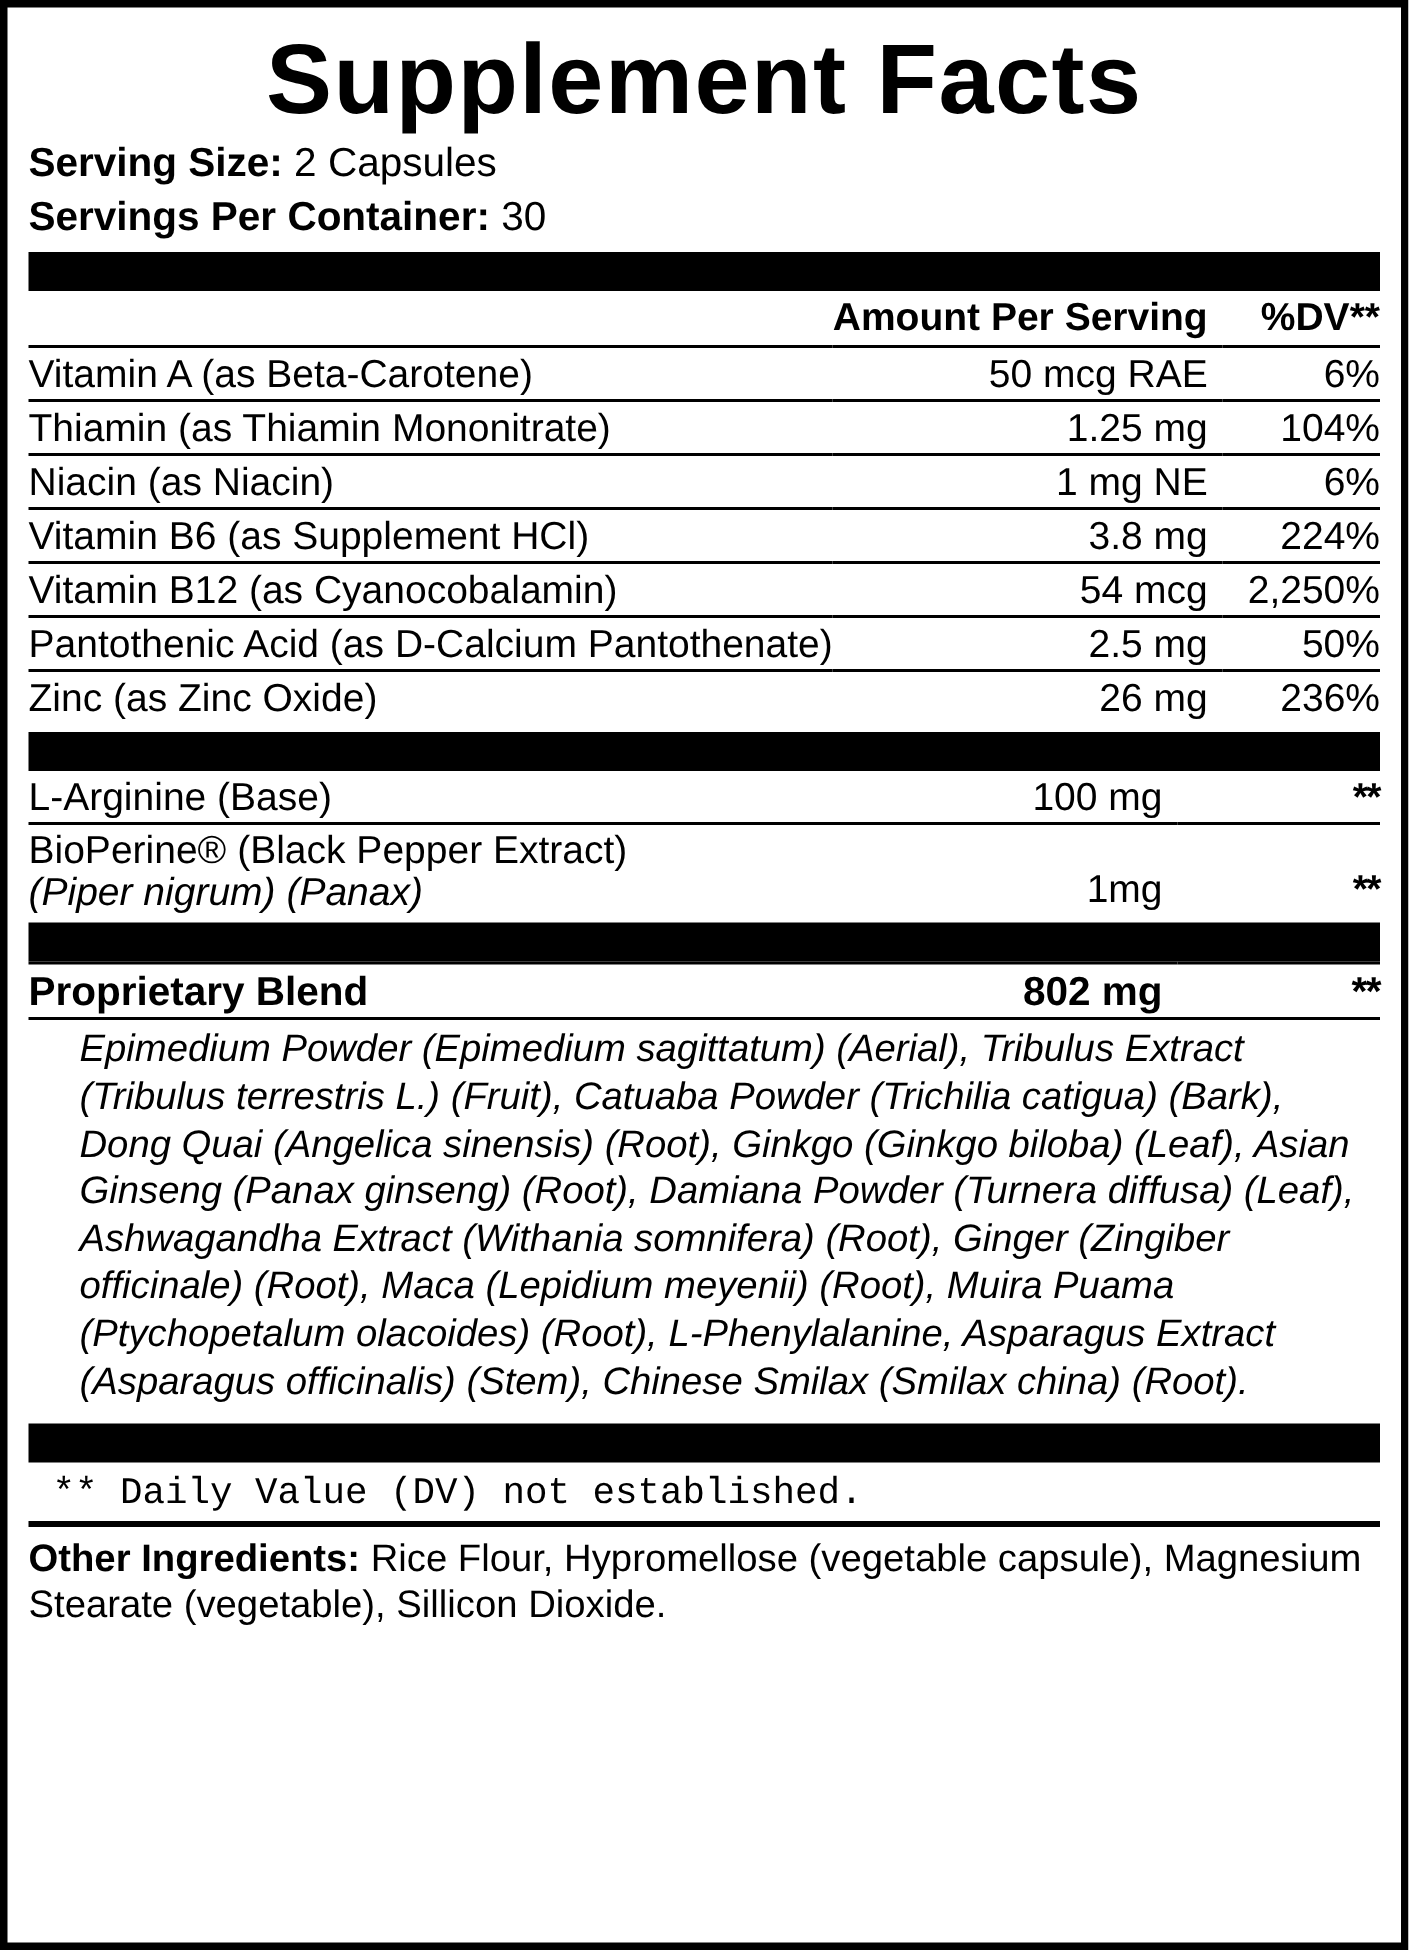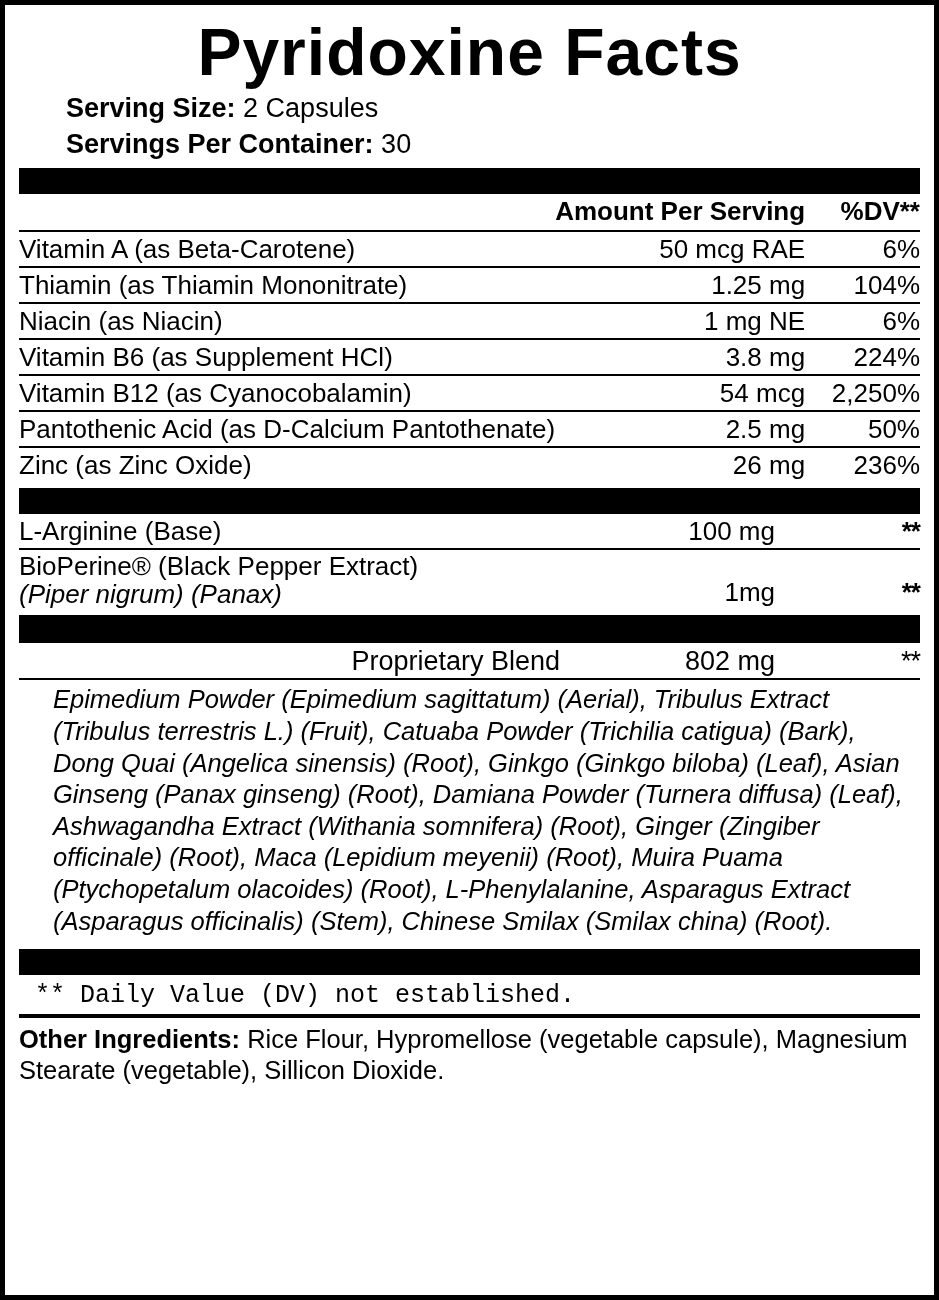--- a/index.html
+++ b/index.html
@@ -30,21 +30,20 @@
     margin: 4px 0 6px 0;
     white-space: nowrap;
   }
   .serving-line {
     font-size: 27px;
     line-height: 1.32;
     white-space: nowrap;
   }
   .serving-line .lbl {
     font-weight: bold;
-    margin-left: 47px;
   }
   .bar-thick {
     height: 26px;
     background: #000;
     margin-top: 6px;
   }
   .bar-thin {
     height: 4px;
     background: #000;
   }
@@ -69,25 +68,24 @@
   .row-bordered td {
     border-top: 2px solid #000;
   }
   .two-line-name {
     white-space: normal !important;
     line-height: 1.08;
   }
   .ital { font-style: italic; }
   .dv-stars { font-weight: bold; letter-spacing: -1px; }
   .blend-row td {
-    font-weight: normal;
+    font-weight: bold;
     font-size: 27px;
     border-top: 2px solid #000;
     padding-top: 3px !important;
-    text-align: right;
   }
   .blend-body {
     font-size: 25.5px;
     line-height: 1.24;
     padding: 4px 8px 6px 34px;
     border-top: 2px solid #000;
     text-align: left;
   }
   .footnote {
     font-size: 25px;
@@ -99,21 +97,21 @@
     line-height: 1.22;
     padding: 6px 0 0 0;
   }
   .other b { font-weight: bold; }
 </style>
 </head>
 <body>
 
 <div class="panel">
 
-  <div class="title">Pyridoxine Facts</div>
+  <div class="title">Supplement Facts</div>
 
   <div class="serving-line">
     <span class="lbl">Serving Size:</span>
     <span>2 Capsules</span>
   </div>
   <div class="serving-line">
     <span class="lbl">Servings Per Container:</span>
     <span>30</span>
   </div>
 

